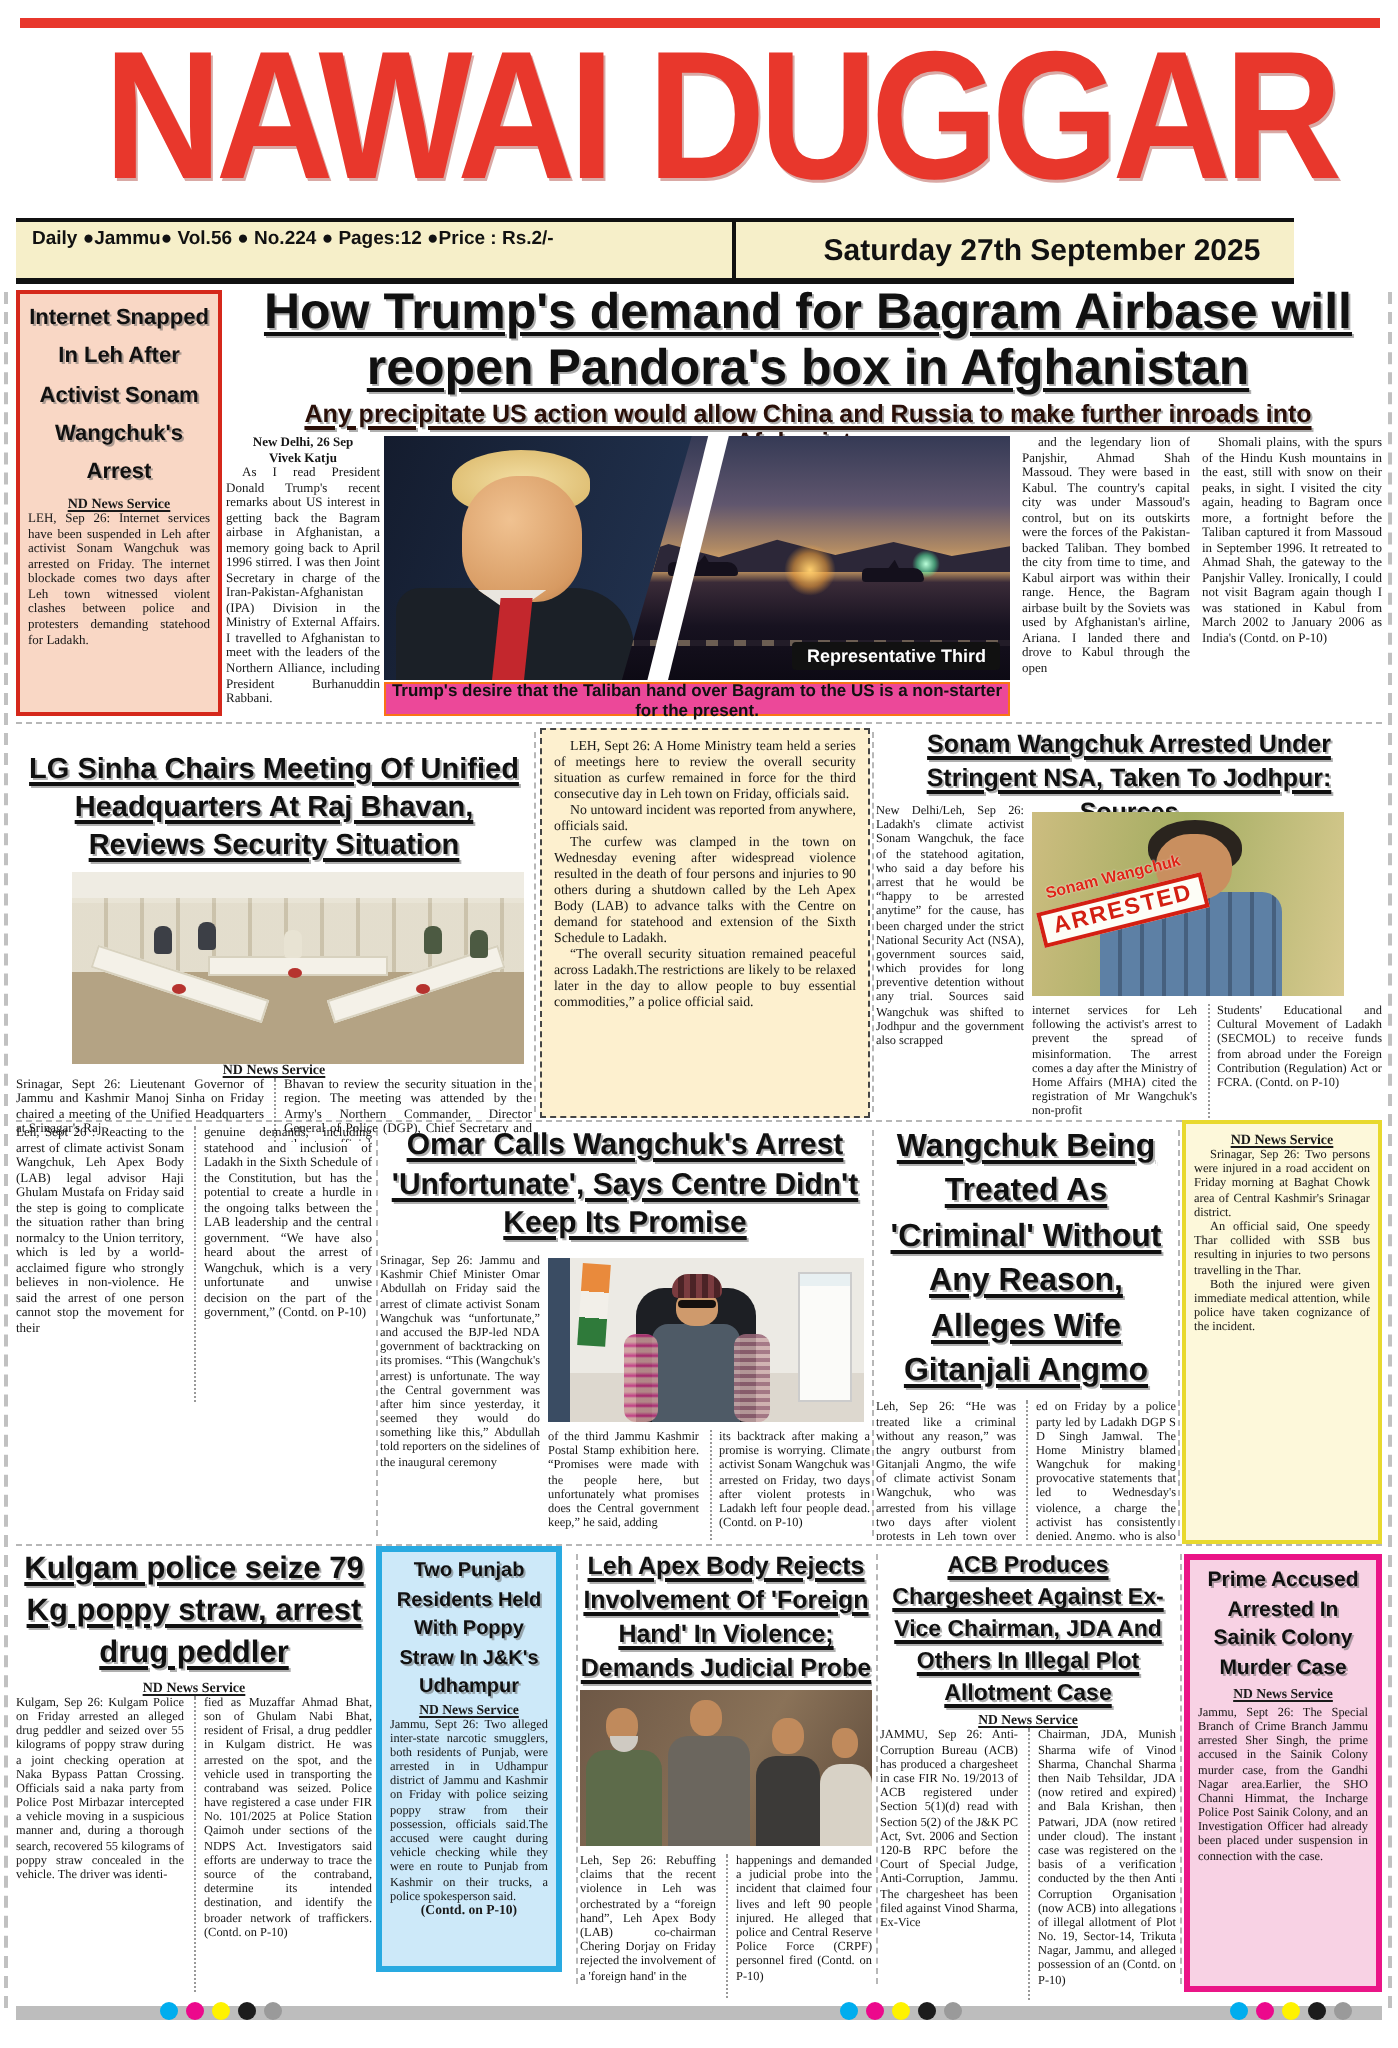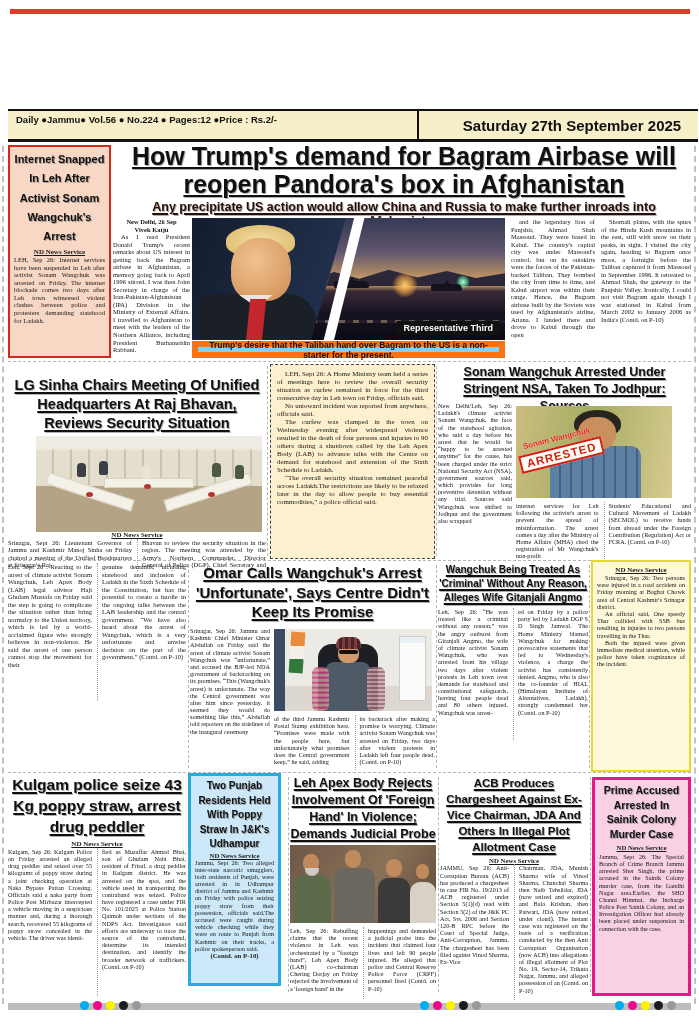--- a/index.html
+++ b/index.html
@@ -36,21 +36,21 @@
   .contd { font-weight:bold; text-align:center; font-size:7.5px; }
 
   
   .box { padding:3px 4px; overflow:hidden; }
   .box-internet { background:#f9d7c5; border:2px solid #d5281b; }
   .box-curfew   { background:#fdf0cf; border:1.5px dashed #444; }
   .box-thar     { background:#fdf8da; border:2.5px solid #e8d92e; }
   .box-punjab   { background:#cde9f9; border:3px solid #29aae1; }
   .box-prime    { background:#f8d2e4; border:3px solid #ea1587; }
 
-  .caption-bar { border:6px solid #f97316; background:#7dd3fc; font-family:"Liberation Sans", sans-serif;
+  .caption-bar { border:1px solid #f97316; background:#ec4899; font-family:"Liberation Sans", sans-serif;
                  font-weight:bold; font-size:8.5px; display:flex; align-items:center; justify-content:center;
                  text-align:center; color:#111; }
 
   
   .vdash { border-left:1.5px dashed #999; opacity:.7; }
   .hdash { border-top:1.5px dashed #999; opacity:.7; }
   .edge  { border-left:2px dashed #666; opacity:.4; }
 
   
   .photo { overflow:hidden; position:absolute; background:#888; }
@@ -137,21 +137,24 @@
   .dot { width:9px; height:9px; border-radius:50%; }
   .dc { background:#00adee; } .dm { background:#ec098c; } .dy { background:#fff200; }
   .dk { background:#1c1c1c; } .dg { background:#9a9a9a; }
 </style>
 </head>
 <body>
 
 <div class="page">
 
   <div class="abs red-line" style="left:10px;top:9px;width:680px;height:5px;"></div>
-  <div class="abs info-strip" style="left:8px;top:109px;width:690px;height:33px;gap:27px;">
+  <div class="abs masthead" style="left:40px;top:14px;width:640px;height:92px;">
+    <span>NAWAI DUGGAR</span>
+  </div>
+  <div class="abs info-strip" style="left:8px;top:109px;width:639px;height:33px;gap:27px;">
     <div class="info-left">
       <div>Daily ●Jammu● Vol.56 ● No.224 ● Pages:12 ●Price : Rs.2/-</div>
     </div>
     <div class="date-cell">Saturday 27th September 2025</div>
   </div>
 
   <div class="abs edge" style="left:2px;top:146px;height:858px;"></div>
   <div class="abs edge" style="left:694px;top:146px;height:858px;"></div>
 
   <section class="abs box box-internet" style="left:8px;top:145px;width:103px;height:213px;">
@@ -272,21 +275,21 @@
       <div class="o-glasses"></div>
       <div class="o-cap"></div>
     </div>
     <div class="abs cols body fs62" style="left:84px;top:152px;width:161px;height:55px;">
       <div>of the third Jammu Kashmir Postal Stamp exhibition here. “Promises were made with the people here, but unfortunately what promises does the Central government keep,” he said, adding</div>
       <div>its backtrack after making a promise is worrying. Climate activist Sonam Wangchuk was arrested on Friday, two days after violent protests in Ladakh left four people dead. (Contd. on P-10)</div>
     </div>
   </section>
 
   <section class="abs" style="left:438px;top:563px;width:150px;height:207px;overflow:hidden;">
-    <div class="hl" style="font-size:10px;line-height:1.4;margin-bottom:3px;">Wangchuk Being Treated As 'Criminal' Without Any Reason, Alleges Wife Gitanjali Angmo</div>
+    <div class="hl" style="font-size:16px;line-height:1.4;margin-bottom:3px;">Wangchuk Being Treated As 'Criminal' Without Any Reason, Alleges Wife Gitanjali Angmo</div>
     <div class="cols body fs62" style="height:132px;">
       <div>Leh, Sep 26: “He was treated like a criminal without any reason,” was the angry outburst from Gitanjali Angmo, the wife of climate activist Sonam Wangchuk, who was arrested from his village two days after violent protests in Leh town over demands for statehood and constitutional safeguards, leaving four people dead and 80 others injured. Wangchuk was arrest-</div>
       <div>ed on Friday by a police party led by Ladakh DGP S D Singh Jamwal. The Home Ministry blamed Wangchuk for making provocative statements that led to Wednesday's violence, a charge the activist has consistently denied. Angmo, who is also the co-founder of HIAL (Himalayan Institute of Alternatives, Ladakh), strongly condemned her (Contd. on P-10)</div>
     </div>
   </section>
 
   <section class="abs box box-thar" style="left:591px;top:560px;width:100px;height:212px;">
     <div class="src" style="font-size:7px;margin-top:1px;">ND News Service</div>
     <div class="body fs62">
       <p>Srinagar, Sep 26: Two persons were injured in a road accident on Friday morning at Baghat Chowk area of Central Kashmir's Srinagar district.</p>
@@ -294,21 +297,21 @@
       <p>Both the injured were given immediate medical attention, while police have taken cognizance of the incident.</p>
     </div>
   </section>
 
   <div class="abs vdash" style="left:188px;top:565px;height:203px;"></div>
   <div class="abs vdash" style="left:436px;top:565px;height:203px;"></div>
   <div class="abs vdash" style="left:589px;top:565px;height:203px;"></div>
   <div class="abs hdash" style="left:8px;top:772px;width:683px;"></div>
 
   <section class="abs" style="left:8px;top:775px;width:178px;height:225px;overflow:hidden;">
-    <div class="hl" style="font-size:15.5px;line-height:1.35;">Kulgam police seize 43 Kg poppy straw, arrest drug peddler</div>
+    <div class="hl" style="font-size:15.5px;line-height:1.35;">Kulgam police seize 79 Kg poppy straw, arrest drug peddler</div>
     <div class="src" style="font-size:7px;margin-top:2px;">ND News Service</div>
     <div class="cols body fs62" style="height:148px;">
       <div>Kulgam, Sep 26: Kulgam Police on Friday arrested an alleged drug peddler and seized over 55 kilograms of poppy straw during a joint checking operation at Naka Bypass Pattan Crossing. Officials said a naka party from Police Post Mirbazar intercepted a vehicle moving in a suspicious manner and, during a thorough search, recovered 55 kilograms of poppy straw concealed in the vehicle. The driver was identi-</div>
       <div>fied as Muzaffar Ahmad Bhat, son of Ghulam Nabi Bhat, resident of Frisal, a drug peddler in Kulgam district. He was arrested on the spot, and the vehicle used in transporting the contraband was seized. Police have registered a case under FIR No. 101/2025 at Police Station Qaimoh under sections of the NDPS Act. Investigators said efforts are underway to trace the source of the contraband, determine its intended destination, and identify the broader network of traffickers. (Contd. on P-10)</div>
     </div>
   </section>
 
   <section class="abs box box-punjab" style="left:188px;top:773px;width:93px;height:213px;">
     <div class="hl nound" style="font-size:10px;line-height:1.45;">Two Punjab Residents Held With Poppy Straw In J&amp;K's Udhampur</div>
     <div class="src" style="font-size:6.8px;">ND News Service</div>

